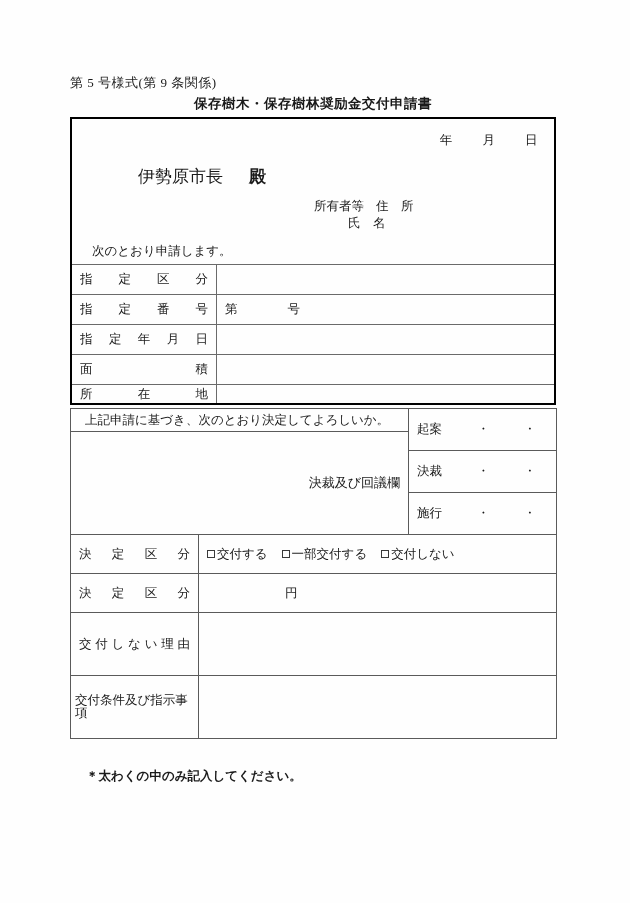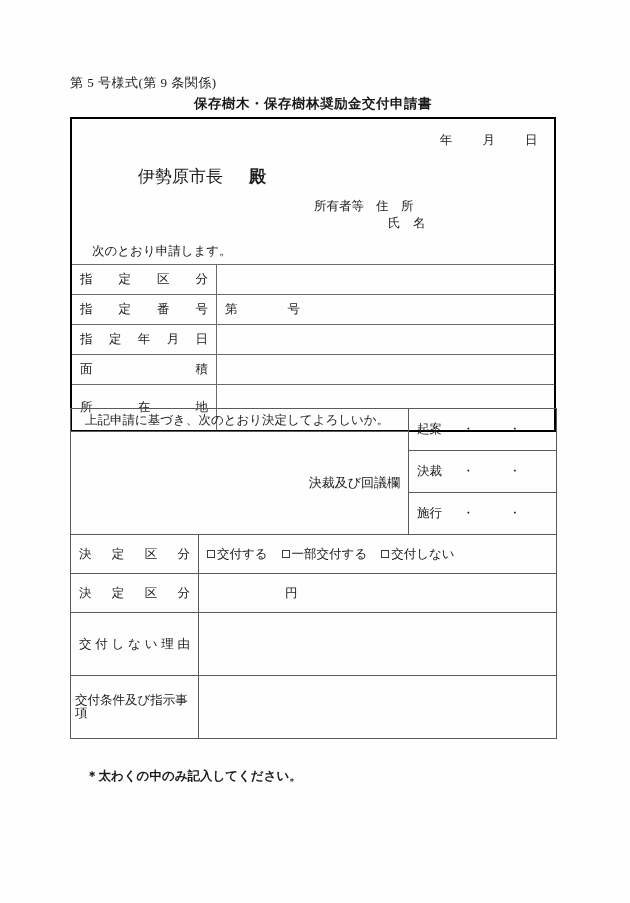--- a/index.html
+++ b/index.html
@@ -81,21 +81,21 @@
 
   .owner-block {
     position: absolute;
     left: 242px;
     top: 79px;
     font-size: 12.5px;
     line-height: 17px;
     white-space: nowrap;
   }
   .owner-block .ow-label { margin-right: 12px; }
-  .owner-block .row2 { margin-left: 74px; }
+  .owner-block .row2 { margin-left: 34px; }
 
   .apply-line {
     position: absolute;
     left: 20px;
     top: 124px;
     font-size: 12.5px;
     white-space: nowrap;
   }
 
   
@@ -148,21 +148,21 @@
   }
   .ringi-cell {
     height: 100px;
     text-align: right;
     font-size: 13px;
   }
   .stamp-cell {
     height: 41px;
     white-space: nowrap;
   }
-  .stamp-cell .nm { margin-right: 20px; }
+  .stamp-cell .nm { margin-right: 35px; }
   .stamp-cell .dot { margin-right: 34px; }
 
   .opt { margin-right: 14px; white-space: nowrap; }
   .box {
     display: inline-block;
     width: 8px;
     height: 8px;
     border: 1px solid #3a3a3a;
     margin-right: 2px;
     vertical-align: 0px;
@@ -226,21 +226,21 @@
         </tr>
         <tr>
           <td class="lbl tight" style="height:29px">指定年月日</td>
           <td></td>
         </tr>
         <tr>
           <td class="lbl" style="height:29px">面積</td>
           <td></td>
         </tr>
         <tr>
-          <td class="lbl" style="height:45px">所在地</td>
+          <td class="lbl" style="height:18px">所在地</td>
           <td></td>
         </tr>
       </tbody>
     </table>
   </div>
 
   <table class="dec-table">
     <colgroup>
       <col style="width:128px">
       <col style="width:210px">

